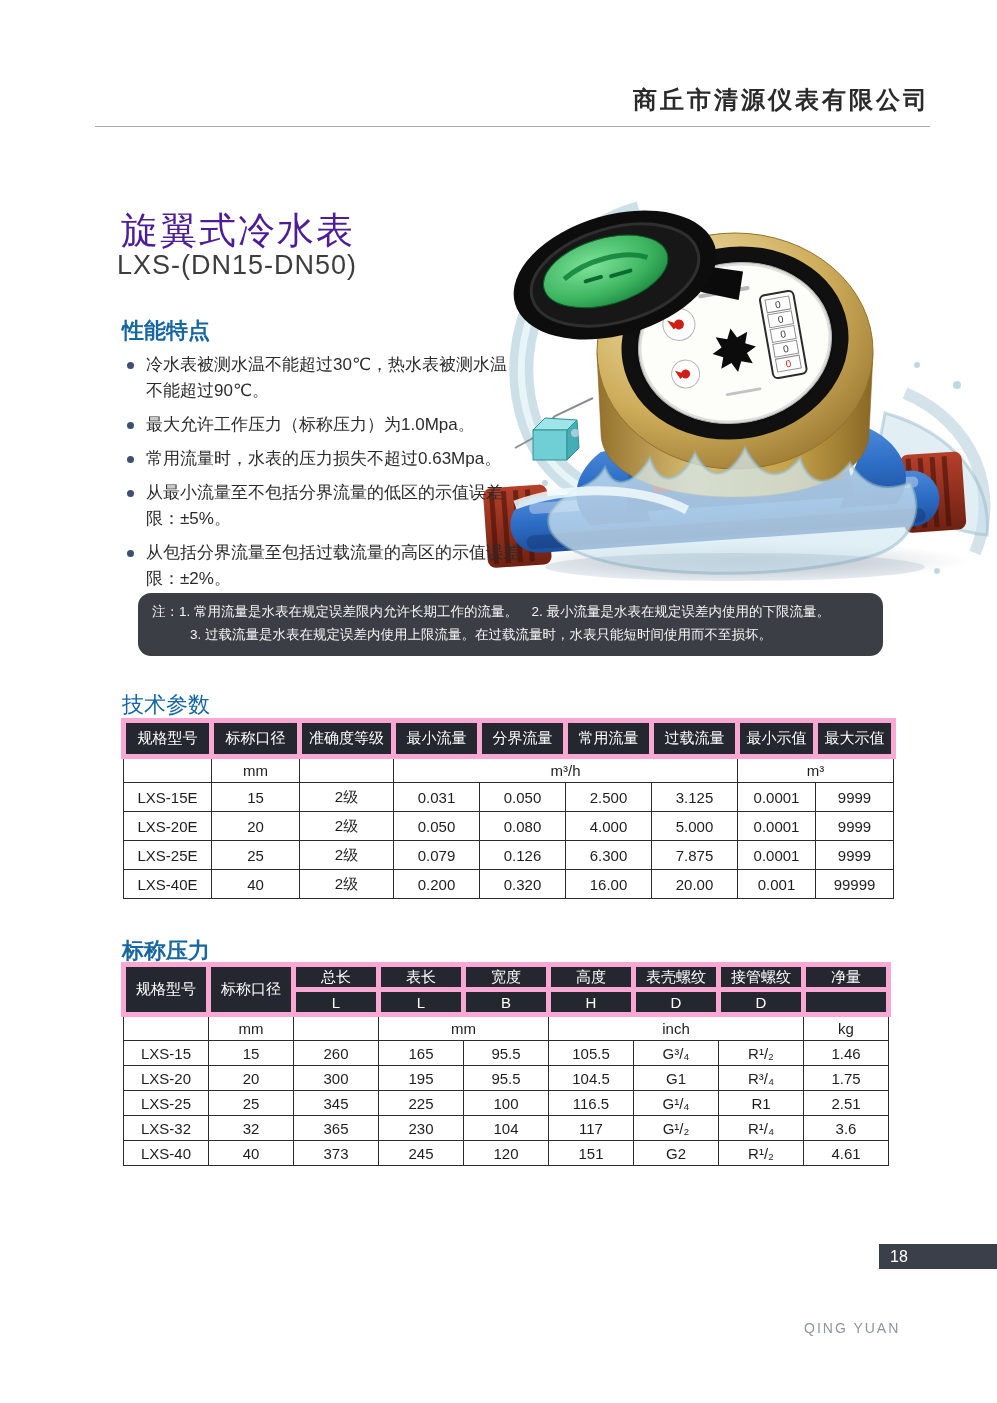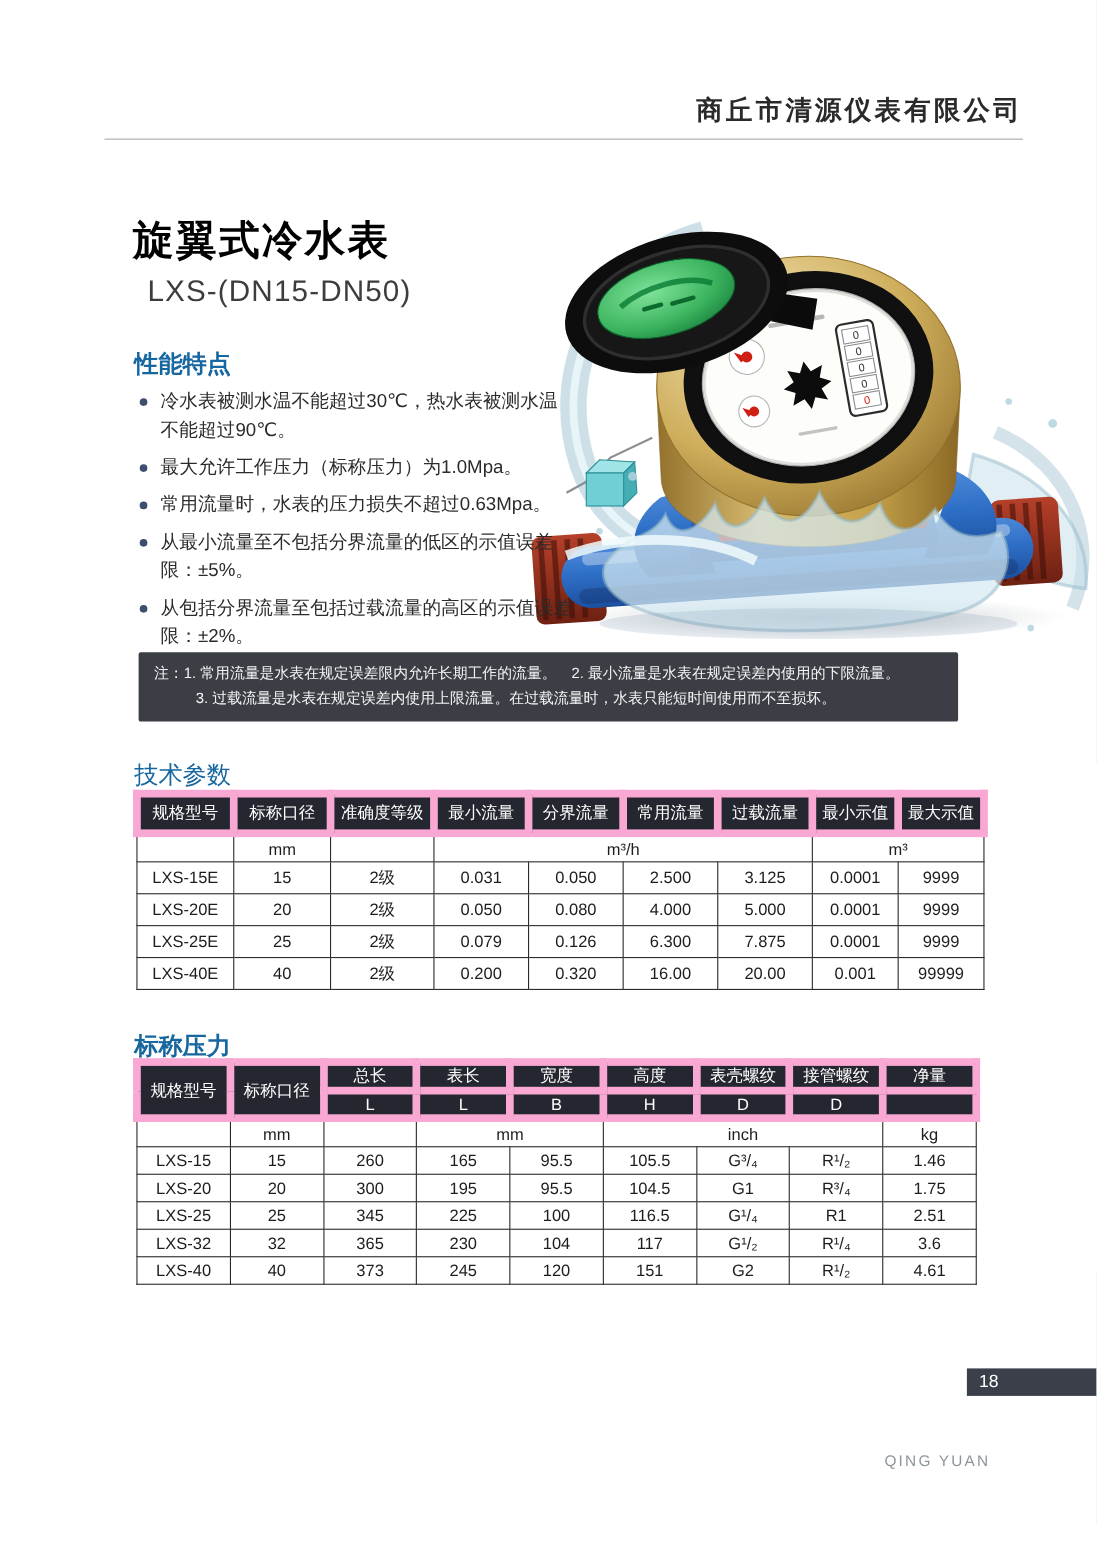--- a/index.html
+++ b/index.html
@@ -6,48 +6,48 @@
   html,body { background:#e8e8e8; }
   .page { position:relative; width:997px; height:1403px; background:#ffffff; margin:0 auto;
           font-family:"Liberation Sans","DejaVu Sans",sans-serif; color:#222; overflow:hidden; }
 
   
   .company { position:absolute; top:84px; right:67px; font-size:24px; font-weight:bold;
              color:#2a2a2a; letter-spacing:3px; }
   .header-rule { position:absolute; top:126px; left:95px; width:835px; height:1px; background:#a9a9a9; }
 
   
-  .product-title { position:absolute; top:194px; left:121px; font-size:37px; font-weight:bold;
-                   color:#000000; letter-spacing:2px; }
-  .product-model { position:absolute; top:250px; left:134px; font-size:27px; color:#3d3d3d; letter-spacing:1px; }
+  .product-title { position:absolute; top:206px; left:121px; font-size:37px; font-weight:normal;
+                   color:#4c1d95; letter-spacing:2px; }
+  .product-model { position:absolute; top:250px; left:117px; font-size:27px; color:#3d3d3d; letter-spacing:1px; }
 
   
   .photo { position:absolute; left:455px; top:183px; width:540px; height:412px; }
 
   
   .features-heading { position:absolute; top:316px; left:122px; font-size:22px; font-weight:bold; color:#16669f; }
   .features-list { position:absolute; top:352px; left:122px; width:400px; list-style:none; }
   .features-list li { position:relative; padding-left:24px; font-size:17px; line-height:26px;
                       color:#2b2b2b; margin-bottom:8px; }
   .features-list li::before { content:""; position:absolute; left:5px; top:10px; width:7px; height:7px;
                       border-radius:50%; background:#3d4e6e; }
 
   
-  .note-box { position:absolute; top:593px; left:126px; width:745px; background:#3b3e44; color:#f4f4f4;
-              font-size:13.5px; line-height:1.7; padding:8px 14px 9px 14px; border-radius:2px; }
+  .note-box { position:absolute; top:593px; left:138px; width:745px; background:#3b3e44; color:#f4f4f4;
+              font-size:13.5px; line-height:1.7; padding:8px 14px 9px 14px; border-radius:13px; }
   .note-line2 { margin-left:38px; }
 
   
   .tech-heading { position:absolute; top:690px; left:122px; font-size:22px; font-weight:normal; color:#16669f; }
   .dims-heading { position:absolute; top:936px; left:122px; font-size:22px; font-weight:bold; color:#16669f; }
 
   
   table.t { border-collapse:collapse; table-layout:fixed; width:770px; text-align:center; color:#1d1d1d; }
   table.t thead th { background:#24272f; color:#fff; font-weight:normal; font-size:15px;
-                     border:7px solid #f9a8d4; }
+                     border:5px solid #f9a8d4; }
   table.t td { border:1px solid #2b2b2b; background:#fff; font-size:15px; }
   .tech-table { position:absolute; top:718px; left:121px; }
   .tech-table thead th { height:36px; }
   .tech-table td { height:29px; }
   .dims-table { position:absolute; top:962px; left:121px; }
   .dims-table thead th { height:25px; }
   .dims-table td { height:25px; font-size:14.5px; }
   tr.unit td { height:26px; font-size:15px; }
 
   

